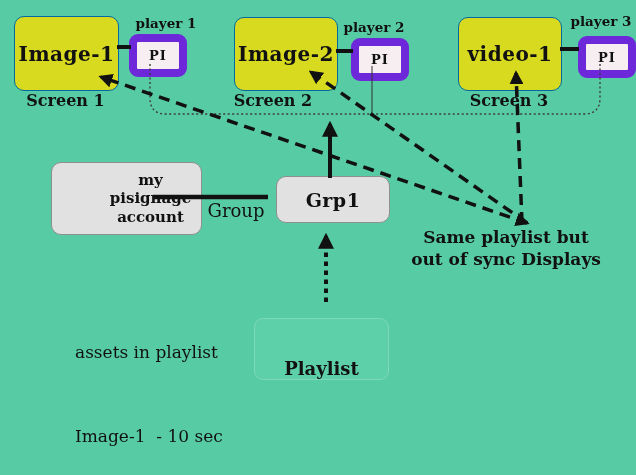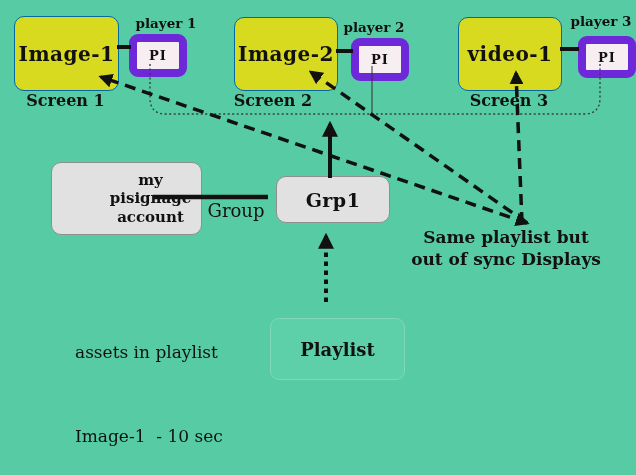--- a/index.html
+++ b/index.html
@@ -93,21 +93,21 @@
 pisignage
 account</span>
   </div>
 
   <div class="abs" id="group-edge-label" style="left:196px;top:200px;width:80px;">Group</div>
 
   <div class="abs gray-box" id="grp-box" style="left:268px;top:176px;width:112px;height:45px;margin-left:8px;">
     <span>Grp1</span>
   </div>
 
-  <div class="abs" id="playlist-box" style="left:270px;top:318px;width:133px;height:60px;">
+  <div class="abs" id="playlist-box" style="left:254px;top:318px;width:133px;height:60px;align-items:flex-end;">
     <span>Playlist</span>
   </div>
 
   <div class="abs assets" style="left:75px;top:300px;">
     <div class="title">assets in playlist</div>
     <div>Image-1  - 10 sec</div>
     
     
     
   </div>

